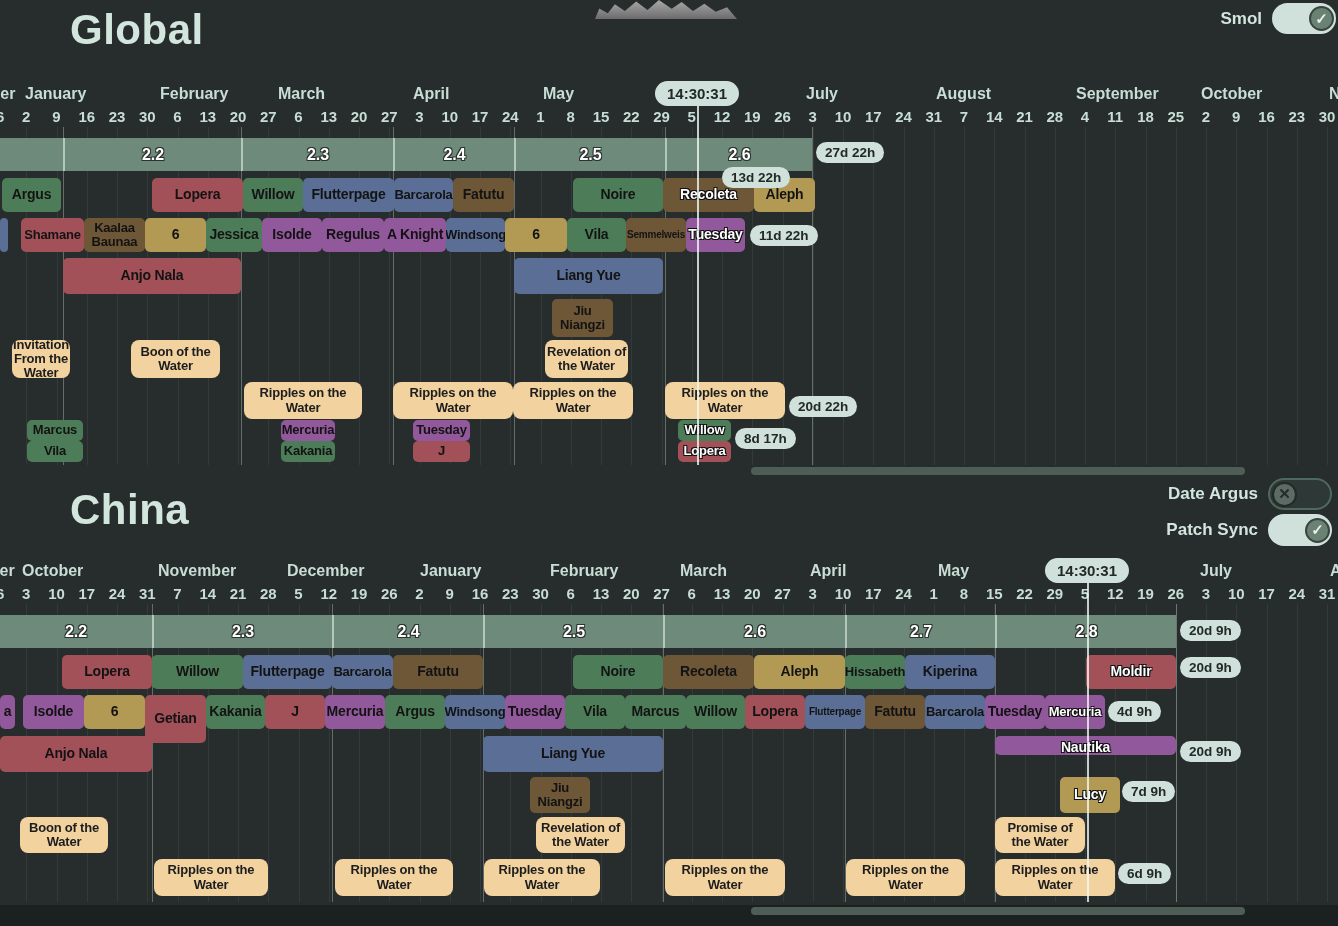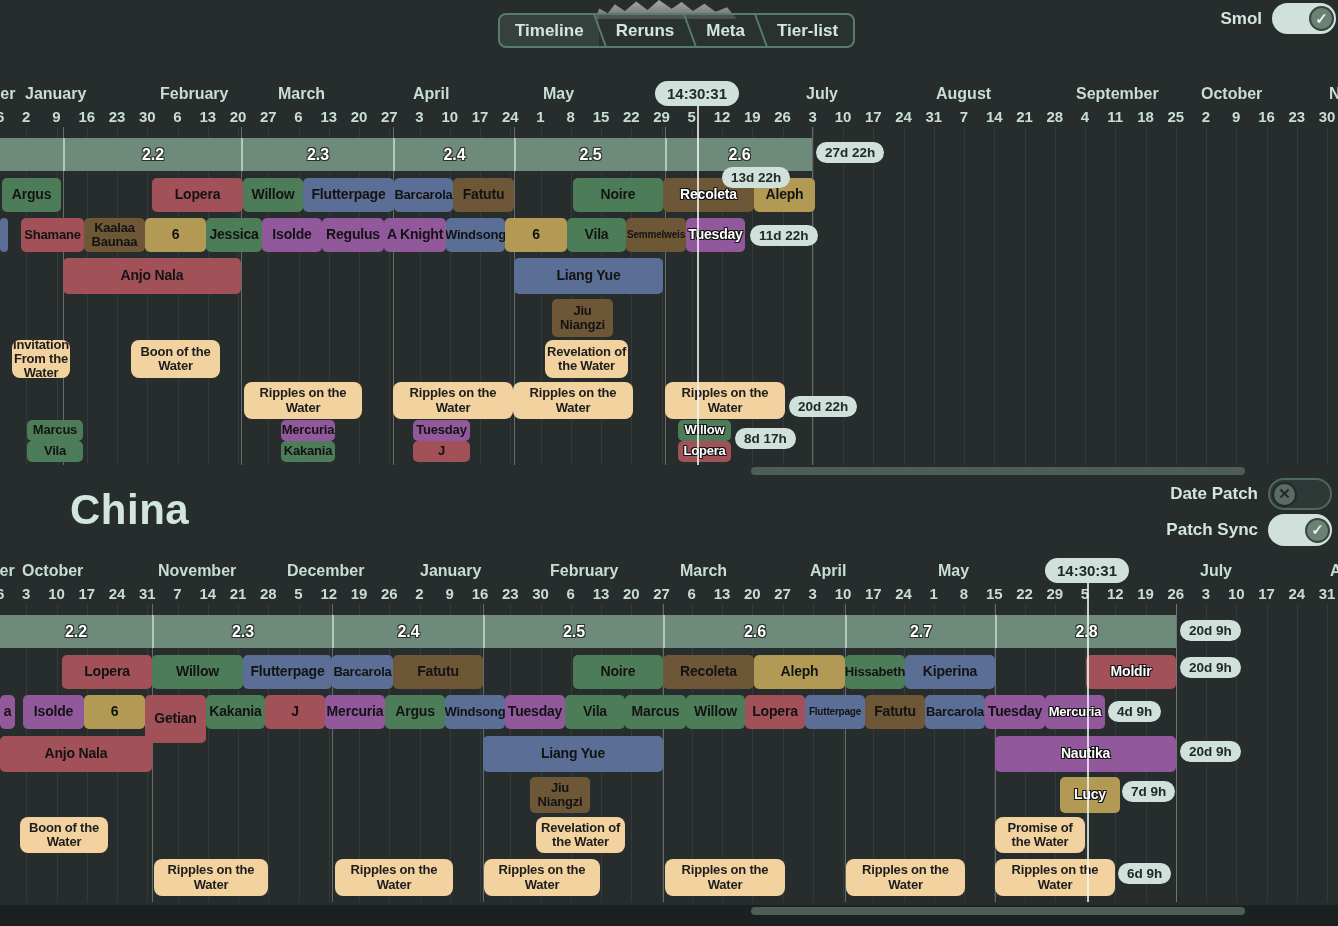--- a/index.html
+++ b/index.html
@@ -46,49 +46,33 @@
         background:linear-gradient(180deg,#a8a8a8,#6c6c6c);
         clip-path:polygon(0% 100%,3% 45%,9% 70%,14% 22%,21% 58%,29% 8%,37% 52%,45% 0%,54% 46%,61% 10%,69% 58%,77% 20%,85% 62%,93% 38%,100% 100%);}
   .footer{position:absolute;left:0;bottom:0;width:1338px;height:21px;background:#1b2120;z-index:5;}
 </style>
 </head>
 <body>
 
 <div id="app">
   <div class="portrait"></div>
   <div class="footer"></div>
-<div class="tabbar">
-      <div class="tab active">
-        <span>Timeline</span>
-      </div>
-      <div class="tabsep"></div>
-      <div class="tab">
-        <span>Reruns</span>
-      </div>
-      <div class="tabsep"></div>
-      <div class="tab">
-        <span>Meta</span>
-      </div>
-      <div class="tabsep"></div>
-      <div class="tab">
-        <span>Tier-list</span>
-      </div>
-    </div>
     <div class="sync-label" style="left: 1262px; top: 7.5px;">Smol</div>
     <div class="toggle on" style="left: 1272px; top: 3px; width: 64px; height: 31px;">
       <div class="knob on">✓</div>
     </div>
-    <div class="sync-label" style="left: 1258px; top: 483px;">Date Patch</div>
+    <div class="sync-label" style="left: 1258px; top: 483px;">Date Argus</div>
     <div class="toggle off" style="left: 1268px; top: 478px; width: 64px; height: 32px;">
       <div class="knob off">✕</div>
     </div>
     <div class="sync-label" style="left: 1258px; top: 519px;">Patch Sync</div>
     <div class="toggle on" style="left: 1268px; top: 514px; width: 64px; height: 32px;">
       <div class="knob on">✓</div>
     </div>
+    <div class="title" style="left: 70px; top: 6px;">Global</div>
     <div class="month" style="left: -62px; top: 85px;">December</div>
     <div class="month" style="left: 25px; top: 85px;">January</div>
     <div class="month" style="left: 160px; top: 85px;">February</div>
     <div class="month" style="left: 278px; top: 85px;">March</div>
     <div class="month" style="left: 413px; top: 85px;">April</div>
     <div class="month" style="left: 543px; top: 85px;">May</div>
     <div class="month" style="left: 672px; top: 85px;">June</div>
     <div class="month" style="left: 806px; top: 85px;">July</div>
     <div class="month" style="left: 936px; top: 85px;">August</div>
     <div class="month" style="left: 1076px; top: 85px;">September</div>
@@ -560,21 +544,21 @@
     </div>
     <div class="bar active s" style="left: 1045px; top: 695px; width: 60px; height: 34px; background: rgb(146, 88, 156);">
       <span>Mercuria</span>
     </div>
     <div class="bar" style="left: 0px; top: 736px; width: 152px; height: 36px; background: rgb(162, 81, 89);">
       <span>Anjo Nala</span>
     </div>
     <div class="bar" style="left: 483px; top: 736px; width: 180px; height: 36px; background: rgb(90, 110, 150);">
       <span>Liang Yue</span>
     </div>
-    <div class="bar active" style="left: 995px; top: 736px; width: 181px; height: 36px; background: rgb(146, 88, 156);">
+    <div class="bar active" style="left: 995px; top: 736px; width: 181px; height: 19px; background: rgb(146, 88, 156); justify-content: flex-end;">
       <span>Nautika</span>
     </div>
     <div class="bar s" style="left: 530px; top: 777px; width: 60px; height: 36px; background: rgb(110, 87, 55);">
       <div>Jiu</div>
       <div>Niangzi</div>
     </div>
     <div class="bar active" style="left: 1060px; top: 777px; width: 60px; height: 36px; background: rgb(178, 154, 85);">
       <span>Lucy</span>
     </div>
     <div class="bar event" style="left: 20px; top: 817px; width: 88px; height: 36px;">

